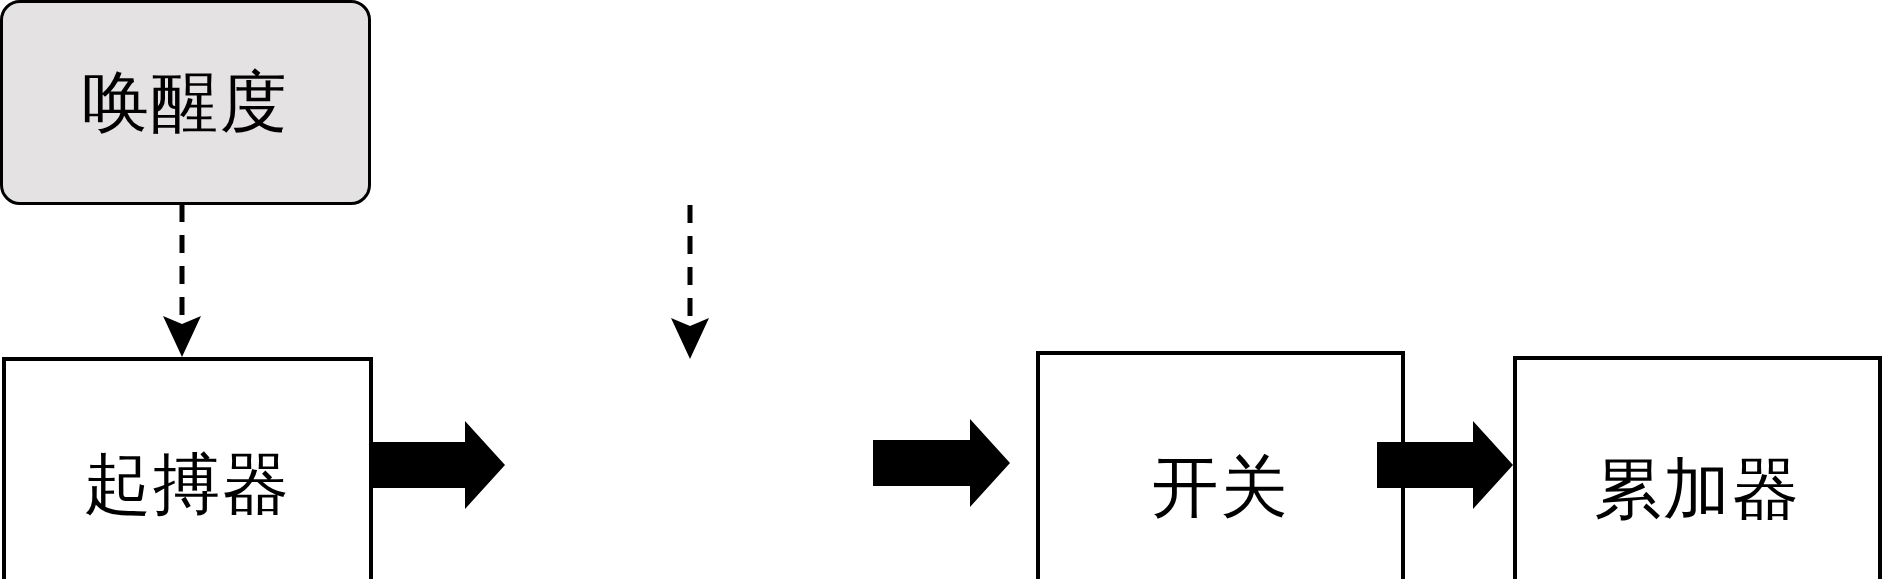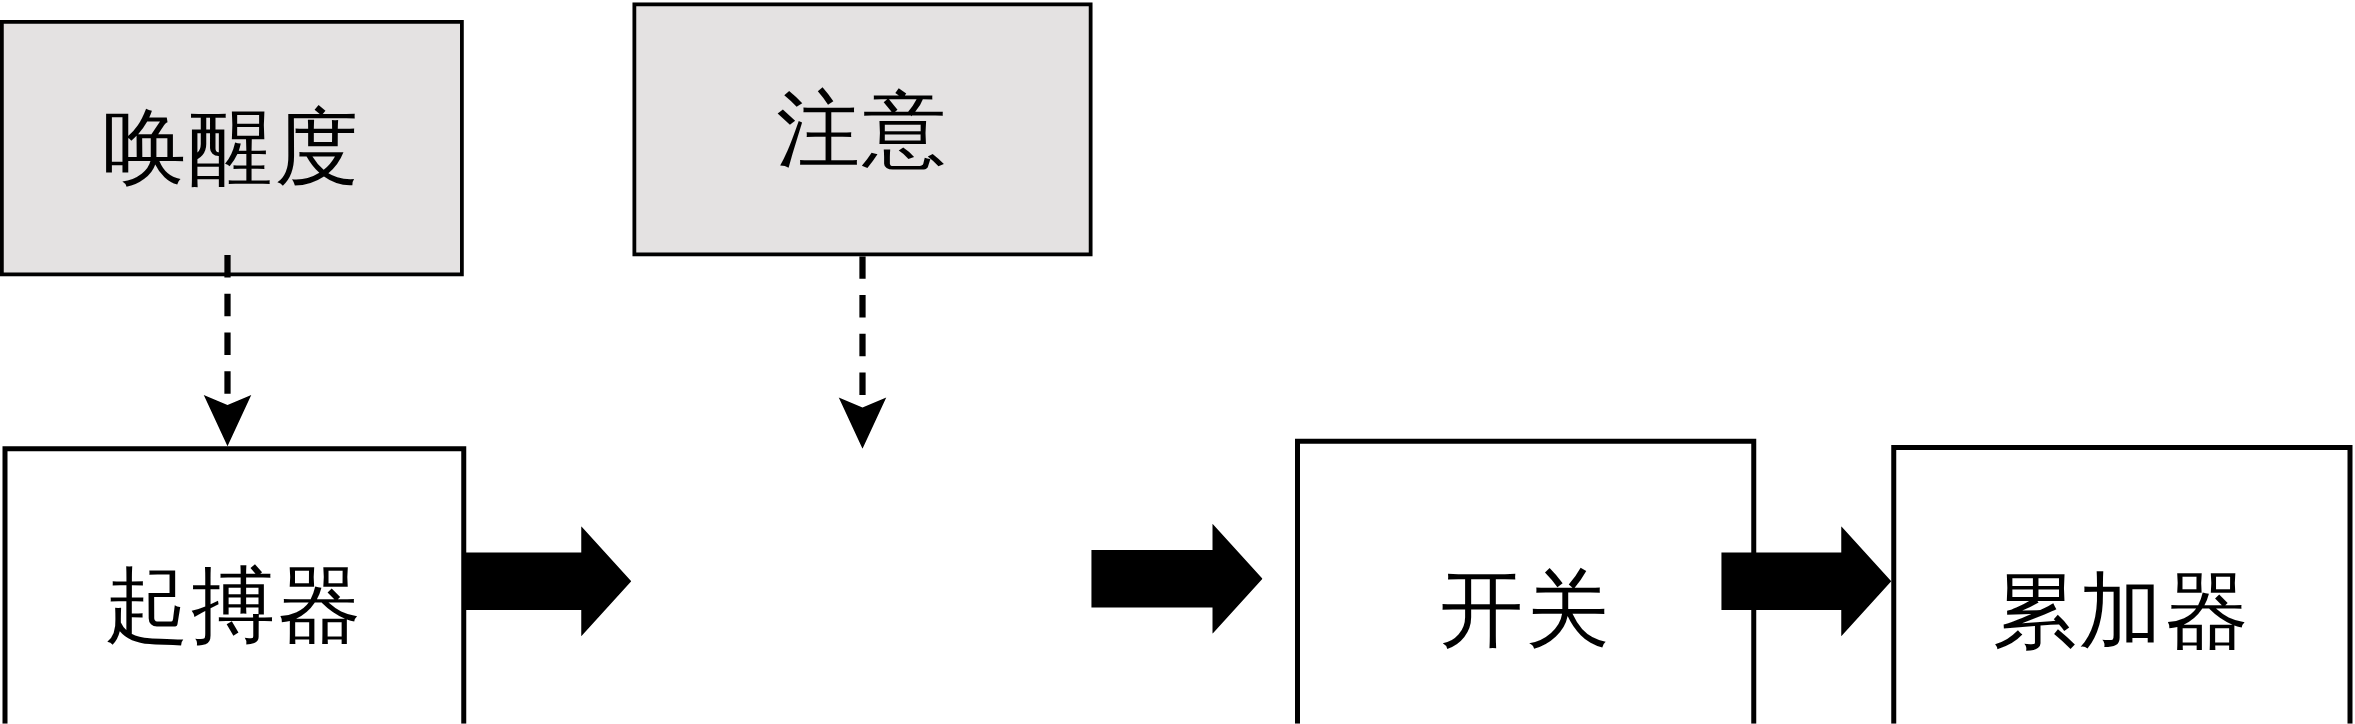--- a/index.html
+++ b/index.html
@@ -32,21 +32,21 @@
     border-width: 3px;
   }
   .box-white {
     background: #ffffff;
   }
   .arrow-svg {
     position: absolute;
     display: block;
   }
   
-  #box-arousal        { left: 0px;    top: 16px;   width: 371px; height: 205px; }
+  #box-arousal        { left: 0px;    top: 0px;   width: 371px; height: 205px; border-radius: 20px; }
   #box-attention      { left: 506px;  top: 2px;   width: 368px; height: 203px; }
   
   #box-pacemaker      { left: 2px;    top: 357px; width: 371px; height: 254px; }
   #box-attention-gate { left: 504px;  top: 359px; width: 369px; height: 216px; }
   #box-switch         { left: 1009px; top: 351px; width: 369px; height: 272px; margin-left: 27px; }
   #box-accumulator    { left: 1513px; top: 356px; width: 369px; height: 267px; }
   
   #dashed-arrow-1 { left: 160px; top: 204px; }
   #dashed-arrow-2 { left: 668px; top: 205px; }
   
@@ -54,23 +54,20 @@
   #block-arrow-2 { left: 873px; top: 419px; }
   #block-arrow-3 { left: 1377px; top: 421px; }
 </style>
 </head>
 <body>
 
 <div class="canvas">
 
   <div class="box box-gray" id="box-arousal">
     <span>唤醒度</span>
-  </div>
-  <div class="box box-gray" id="box-attention">
-    <span>注意</span>
   </div>
 
   <svg class="arrow-svg" id="dashed-arrow-1" width="44" height="153" viewBox="0 0 44 153">
     <line x1="22" y1="0" x2="22" y2="116" stroke="#000000" stroke-width="5" stroke-dasharray="18 13"></line>
     <polygon points="3,112 22,120 41,112 22,153" fill="#000000"></polygon>
   </svg>
 
   <svg class="arrow-svg" id="dashed-arrow-2" width="44" height="154" viewBox="0 0 44 154">
     <line x1="22" y1="0" x2="22" y2="117" stroke="#000000" stroke-width="5" stroke-dasharray="18 13"></line>
     <polygon points="3,113 22,121 41,113 22,154" fill="#000000"></polygon>

